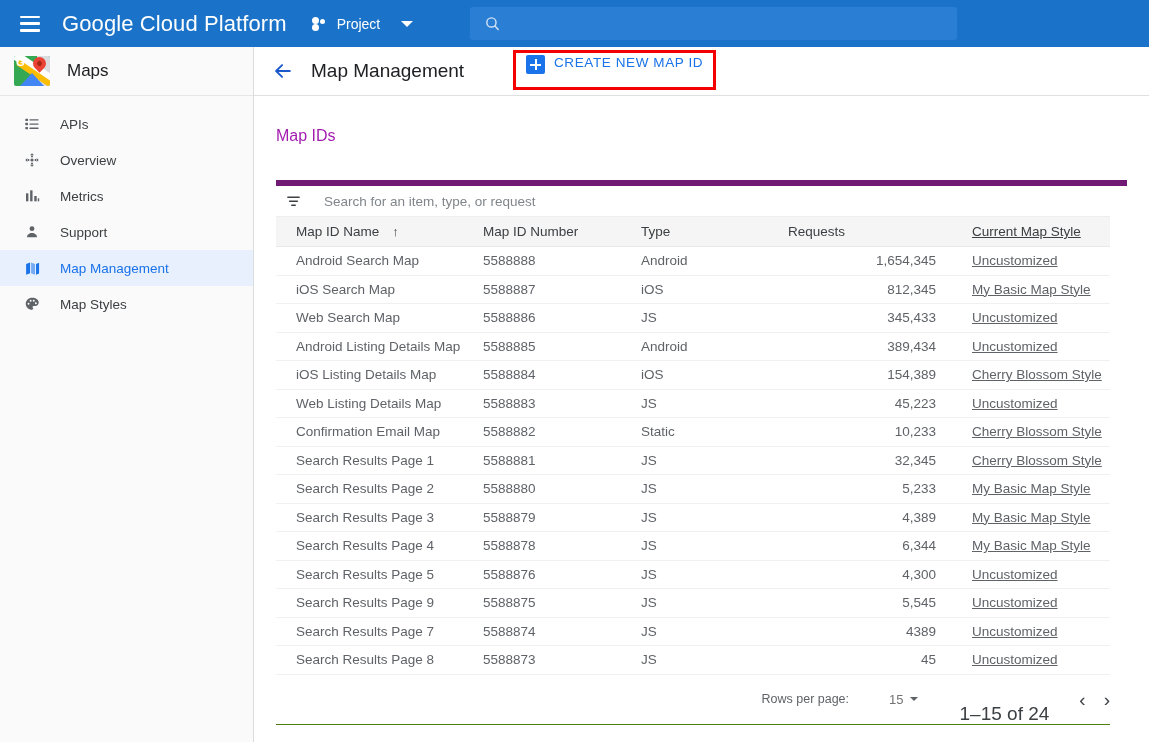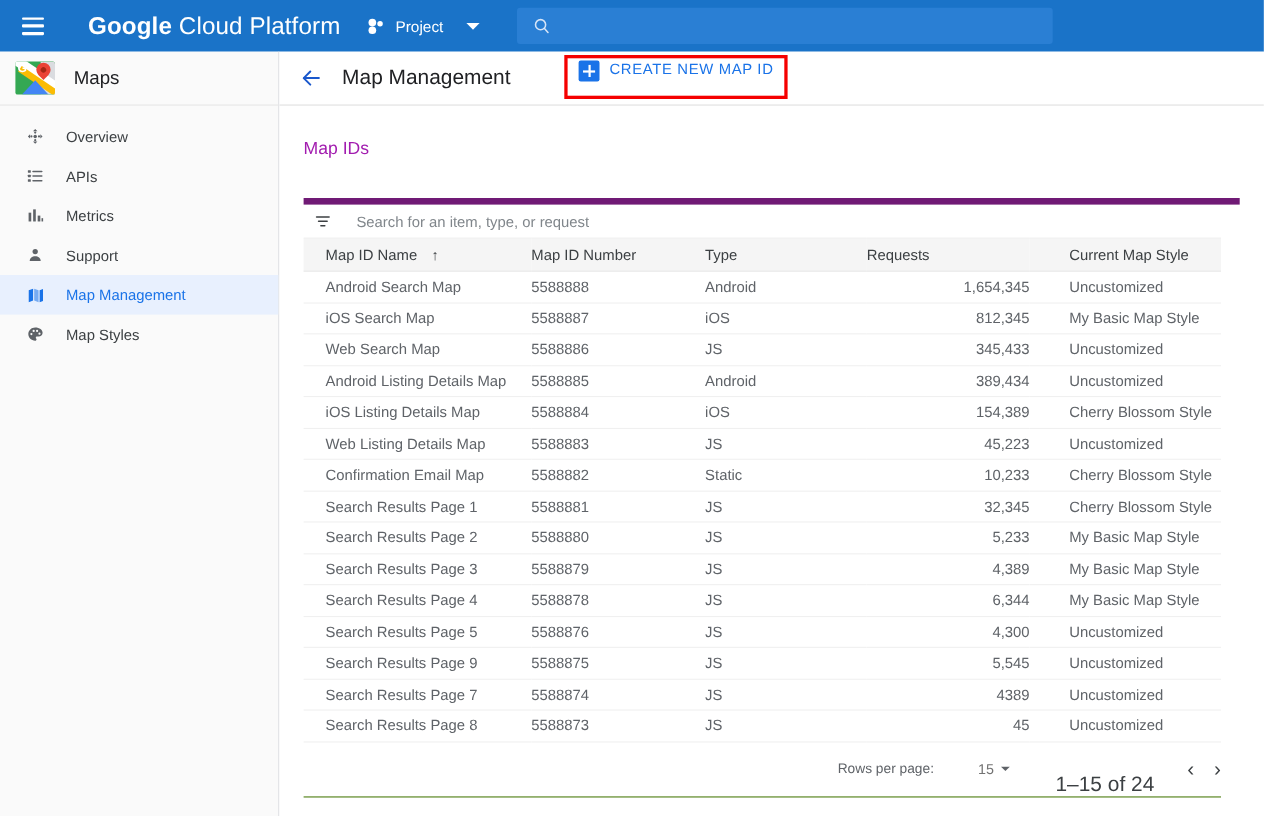--- a/index.html
+++ b/index.html
@@ -21,21 +21,21 @@
   .hamburger {
     width: 20px; height: 16px;
     margin-left: 20px; margin-right: 22px;
     display: flex; flex-direction: column; justify-content: space-between;
     cursor: pointer;
   }
   .hamburger span { display: block; height: 2.5px; background: #fff; border-radius: 1px; }
   .brand {
     color: #fff; font-size: 22px; letter-spacing: .1px; white-space: nowrap;
   }
-  .brand .b-bold { font-weight: 700; margin-left: 18px; }
+  .brand .b-bold { font-weight: 400; }
   .brand .b-light { font-weight: 300; }
   .project-sel {
     display: flex; align-items: center; gap: 7px;
     margin-left: 25px; cursor: pointer; white-space: nowrap;
   }
   .proj-icon { position: relative; width: 18px; height: 14px; }
   .proj-icon .d1, .proj-icon .d2, .proj-icon .d3 {
     position: absolute; background: #fff; border-radius: 50%;
   }
   .proj-icon .d1 { width: 7px; height: 7px; left: 0; top: 0; }
@@ -181,21 +181,21 @@
     white-space: nowrap;
   }
   table.maps td {
     font-size: 13.5px; color: #5f6368; height: 28.5px; padding: 0;
     border-bottom: 1px solid #f0f0f0; white-space: nowrap;
   }
   .c-name { width: 207px; padding-left: 20px !important; }
   .c-num  { width: 147px; }
   .c-type { width: 158px; }
   .c-req  { width: 148px; text-align: right; }
-  .c-style{ width: 174px; padding-left: 36px !important; }
+  .c-style{ width: 174px; padding-left: 36px !important; text-decoration: underline; }
   th.c-req { text-align: right; }
   .sort-arrow { margin-left: 13px; font-size: 13px; }
   td.c-type { padding-left: 11px !important; }
   th.c-type { padding-left: 11px !important; }
 
   .pager {
     width: 834px; margin: 0 22px; height: 50px;
     display: flex; align-items: center; justify-content: flex-end;
     gap: 0; font-size: 12.5px; color: #5f6368;
     border-bottom: 1px solid #4d7c0f;
@@ -251,47 +251,47 @@
       <span class="road"></span>
       <span class="road2"></span>
       <span class="blue-tri"></span>
       <span class="gmark">G</span>
       <span class="pin"></span>
     </span>
     <span class="side-title">Maps</span>
   </div>
 
   <div class="nav-list">
+
+    <div class="side-item">
+      <span class="si-ico">
+        <svg width="16" height="16" viewBox="0 0 24 24" fill="#5f6368">
+          <rect x="2" y="4" width="4" height="3.4" rx="0.6"></rect>
+            <rect x="8" y="4.8" width="14" height="2" rx="1"></rect>
+          <rect x="2" y="10.3" width="4" height="3.4" rx="0.6"></rect>
+            <rect x="8" y="11.1" width="14" height="2" rx="1"></rect>
+          <rect x="2" y="16.6" width="4" height="3.4" rx="0.6"></rect>
+            <rect x="8" y="17.4" width="14" height="2" rx="1"></rect>
+        </svg>
+      </span>
+      <span class="si-label">APIs</span>
+    </div>
 
     <div class="side-item">
       <span class="si-ico">
         <svg width="16" height="16" viewBox="0 0 24 24" fill="#5f6368">
           <path d="M12 2l3 3h-6zM12 22l-3-3h6zM2 12l3-3v6zM22 12l-3 3V9z"></path>
           <circle cx="12" cy="12" r="2.4"></circle>
           <circle cx="12" cy="6.8" r="1.5"></circle>
             <circle cx="12" cy="17.2" r="1.5"></circle>
           <circle cx="6.8" cy="12" r="1.5"></circle>
             <circle cx="17.2" cy="12" r="1.5"></circle>
         </svg>
       </span>
       <span class="si-label">Overview</span>
-    </div>
-
-    <div class="side-item">
-      <span class="si-ico">
-        <svg width="16" height="16" viewBox="0 0 24 24" fill="#5f6368">
-          <rect x="2" y="4" width="4" height="3.4" rx="0.6"></rect>
-            <rect x="8" y="4.8" width="14" height="2" rx="1"></rect>
-          <rect x="2" y="10.3" width="4" height="3.4" rx="0.6"></rect>
-            <rect x="8" y="11.1" width="14" height="2" rx="1"></rect>
-          <rect x="2" y="16.6" width="4" height="3.4" rx="0.6"></rect>
-            <rect x="8" y="17.4" width="14" height="2" rx="1"></rect>
-        </svg>
-      </span>
-      <span class="si-label">APIs</span>
     </div>
 
     <div class="side-item">
       <span class="si-ico">
         <svg width="16" height="16" viewBox="0 0 24 24" fill="#5f6368">
           <rect x="3" y="8" width="3.6" height="12"></rect>
           <rect x="9.2" y="3.5" width="3.6" height="16.5"></rect>
           <rect x="15.4" y="12" width="3.6" height="8"></rect>
           <rect x="20.6" y="15.5" width="2.2" height="4.5"></rect>
         </svg>

